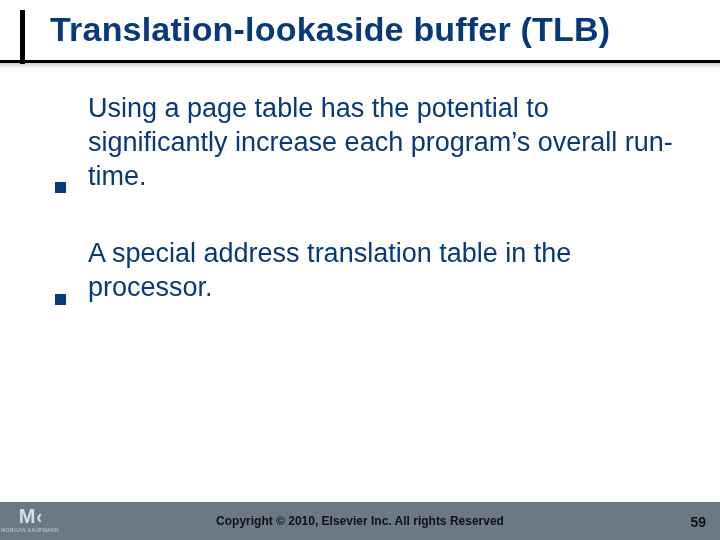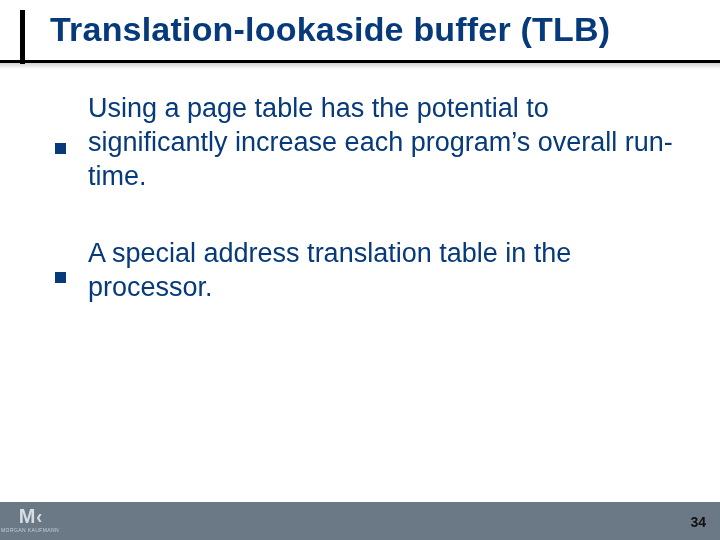--- a/index.html
+++ b/index.html
@@ -59,21 +59,21 @@
     background: #000;
   }
   .body {
     position: absolute;
     left: 55px;
     right: 35px;
     top: 92px;
   }
   .item {
     display: flex;
-    align-items: center;
+    align-items: flex-end;
     margin-bottom: 44px;
   }
   .bullet {
     width: 11px;
     height: 11px;
     background: #063a7a;
     margin-top: 12px;
     margin-right: 22px;
     flex: 0 0 auto;
   }
@@ -167,16 +167,17 @@
   </div>
 
   <div class="footer">
     <div class="logo">
       <div class="logo-mark">
         <span>M</span>
         <span class="chevron">‹</span>
       </div>
       <div class="logo-sub">MORGAN KAUFMANN</div>
     </div>
-    <div class="pagenum">34</div>
+    <div class="copyright">Copyright © 2010, Elsevier Inc. All rights Reserved</div>
+    <div class="pagenum">59</div>
   </div>
 
 </div>
 
 </body></html>

